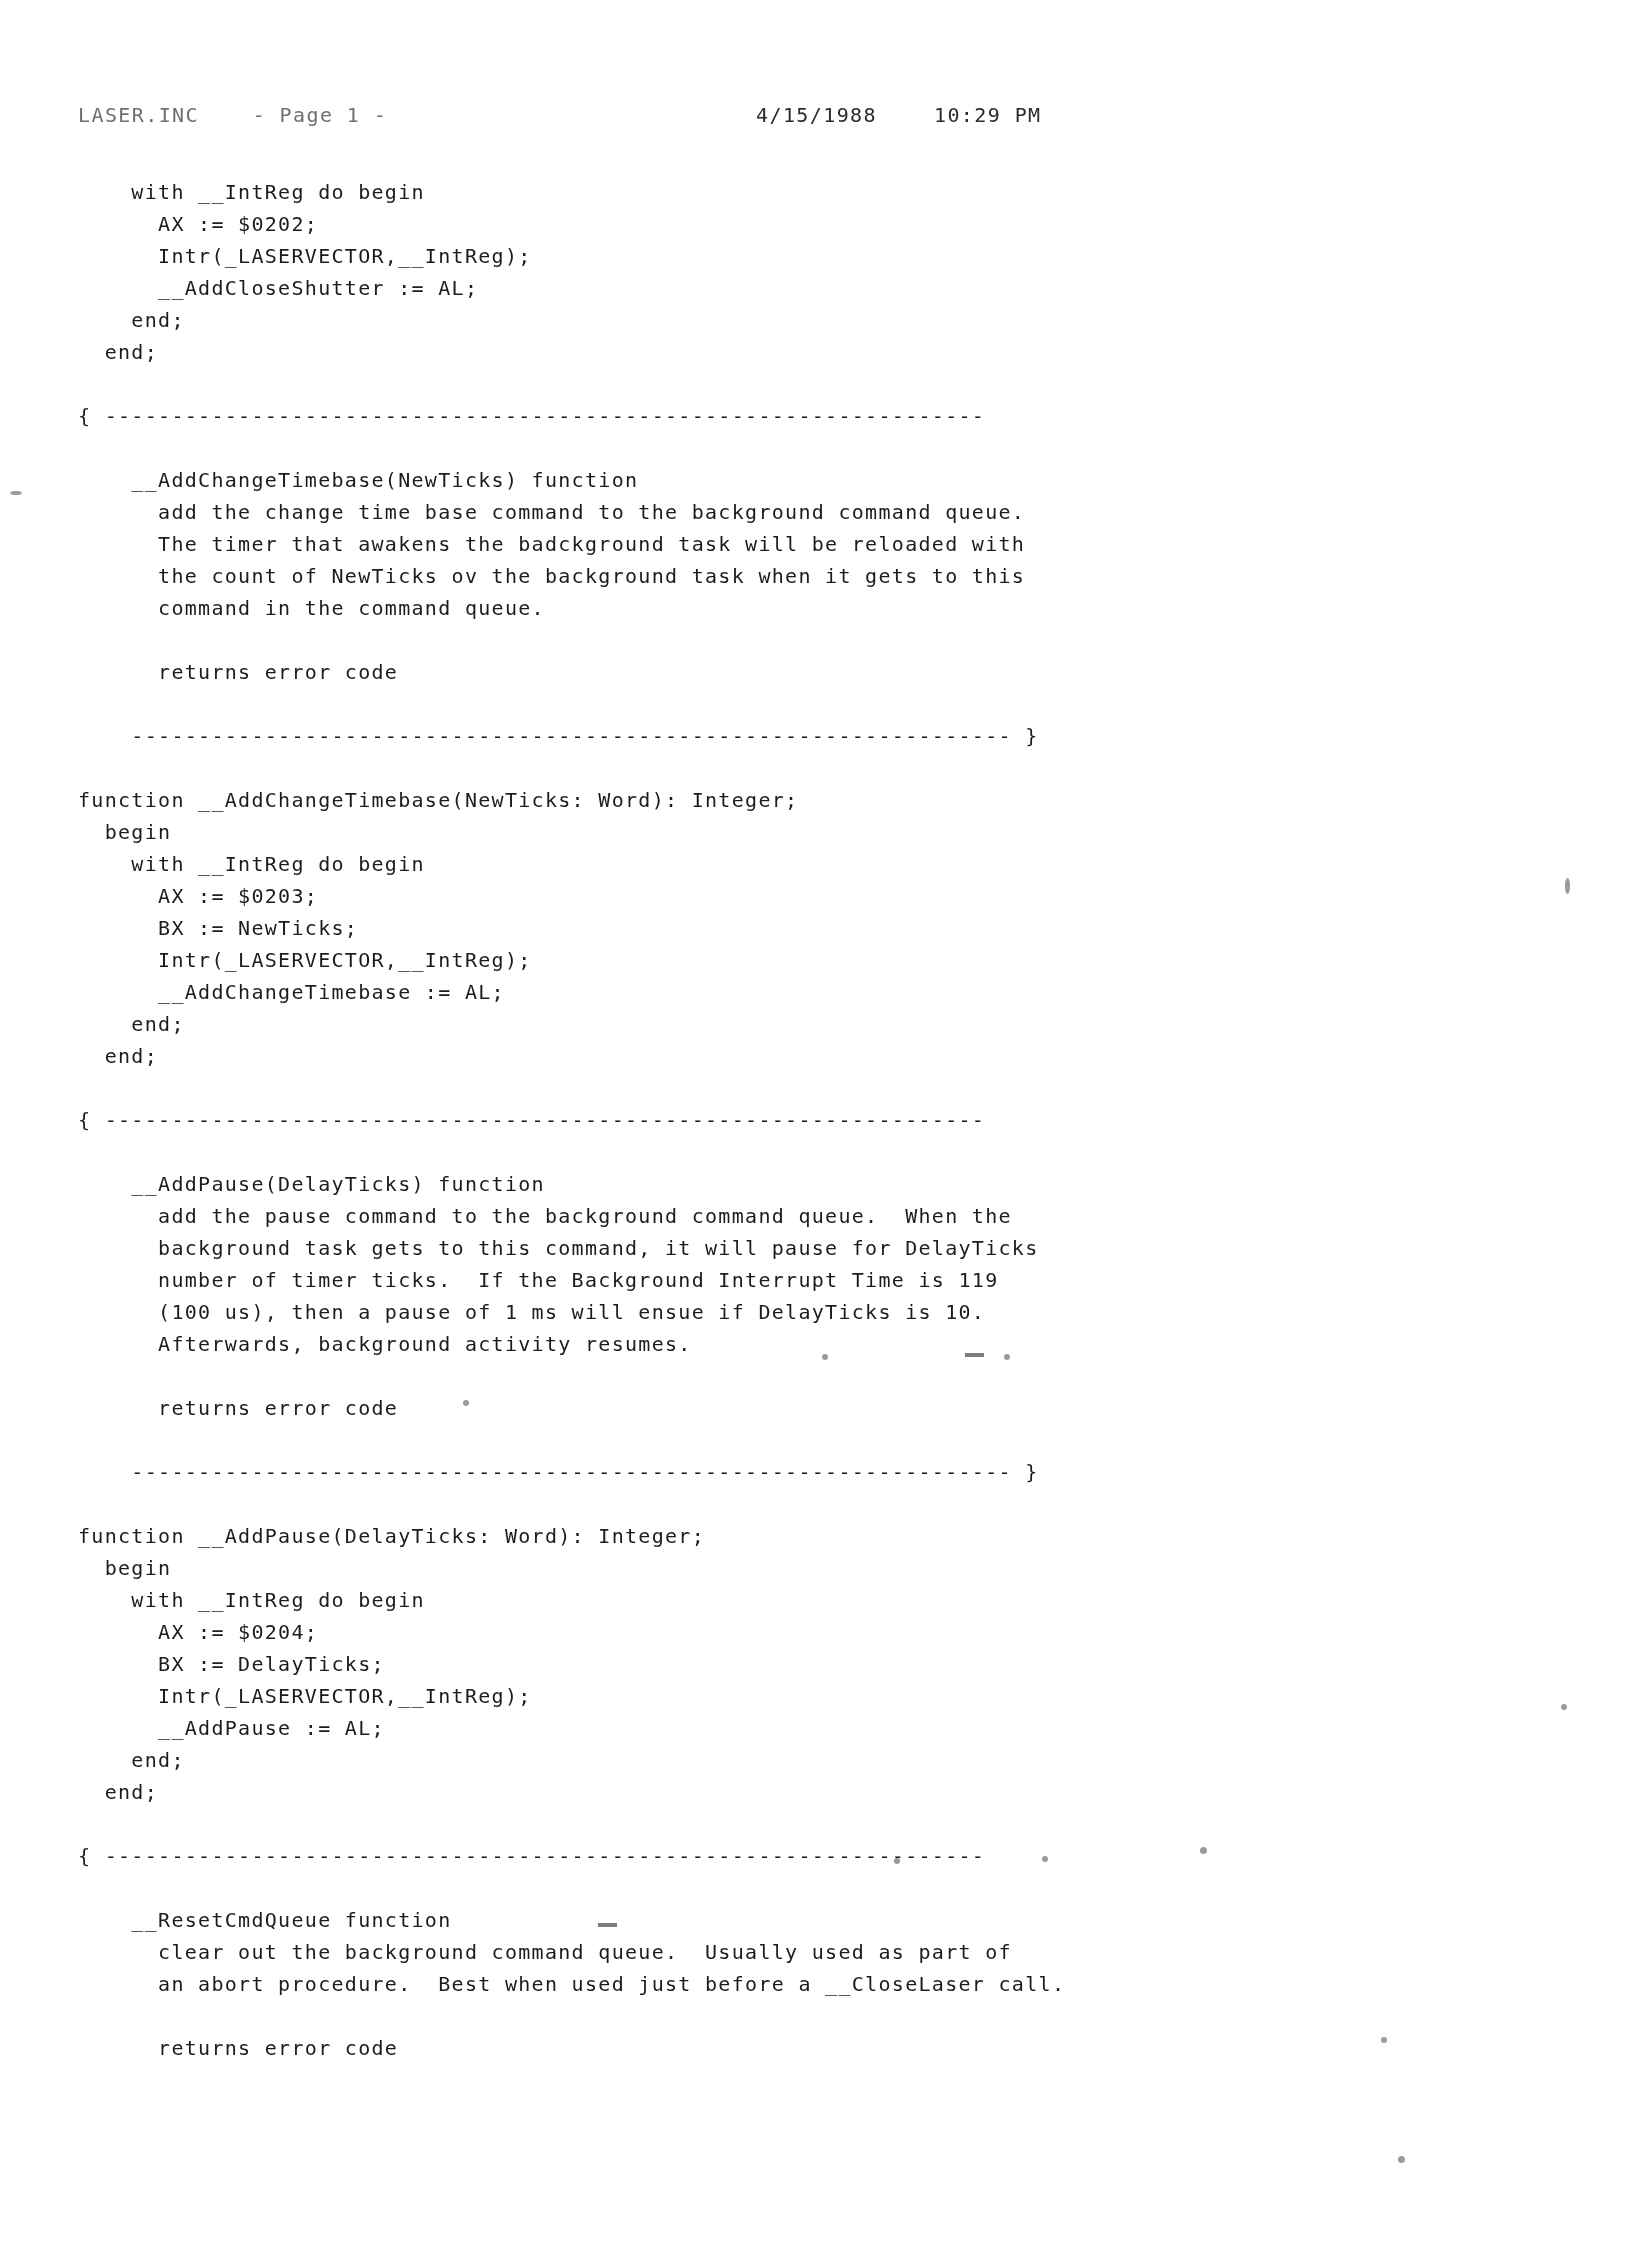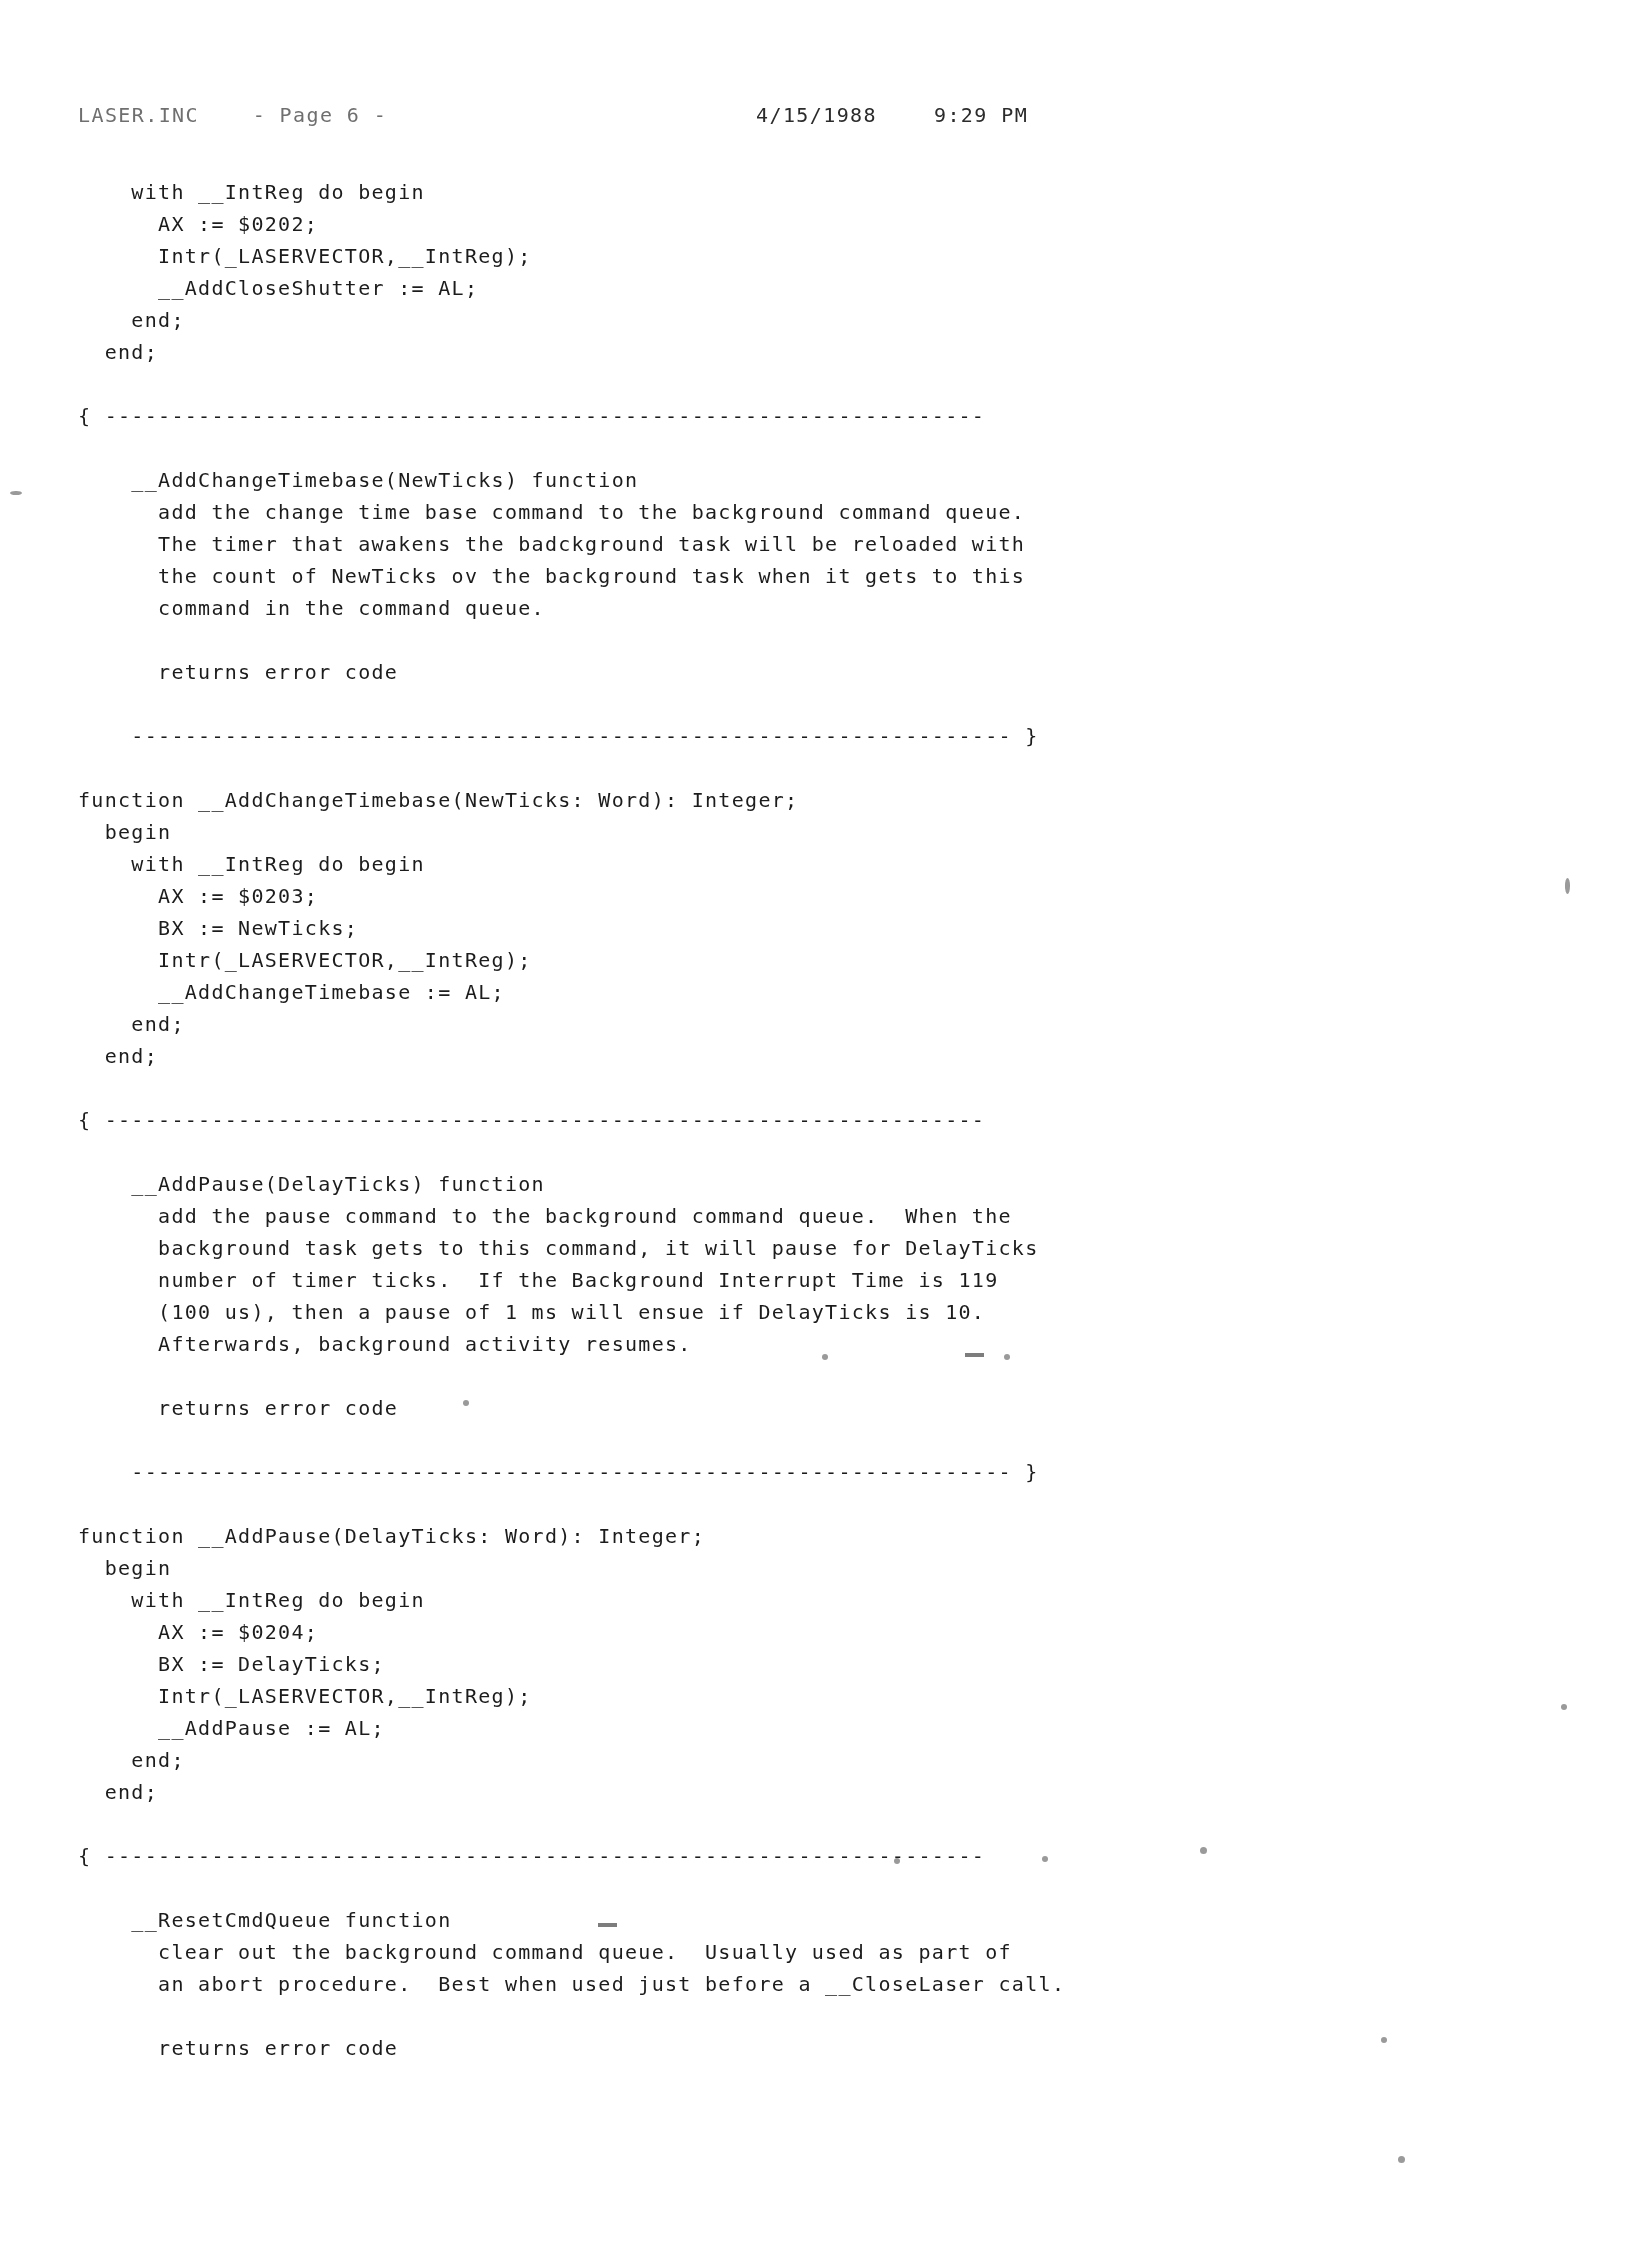--- a/index.html
+++ b/index.html
@@ -65,23 +65,23 @@
     background: #7d7d7d;
   }
 </style>
 </head>
 <body>
 
 <div class="page">
   <div class="sheet">
 
     <div class="header">
-      <span class="hdr-left faint">LASER.INC    - Page 6 -</span>
+      <span class="hdr-left faint">LASER.INC    - Page 1 -</span>
       <span class="hdr-date">4/15/1988</span>
-      <span class="hdr-time">9:29 PM</span>
+      <span class="hdr-time">10:29 PM</span>
     </div>
 
     <div class="body-text"><div class="line">    with __IntReg do begin</div><div class="line">      AX := $0202;</div><div class="line">      Intr(_LASERVECTOR,__IntReg);</div><div class="line">      __AddCloseShutter := AL;</div><div class="line">    end;</div><div class="line">  end;</div><div class="line blank"></div><div class="line">{ ------------------------------------------------------------------</div><div class="line blank"></div><div class="line">    __AddChangeTimebase(NewTicks) function</div><div class="line">      add the change time base command to the background command queue.</div><div class="line">      The timer that awakens the badckground task will be reloaded with</div><div class="line">      the count of NewTicks ov the background task when it gets to this</div><div class="line">      command in the command queue.</div><div class="line blank"></div><div class="line">      returns error code</div><div class="line blank"></div><div class="line">    ------------------------------------------------------------------ }</div><div class="line blank"></div><div class="line">function __AddChangeTimebase(NewTicks: Word): Integer;</div><div class="line">  begin</div><div class="line">    with __IntReg do begin</div><div class="line">      AX := $0203;</div><div class="line">      BX := NewTicks;</div><div class="line">      Intr(_LASERVECTOR,__IntReg);</div><div class="line">      __AddChangeTimebase := AL;</div><div class="line">    end;</div><div class="line">  end;</div><div class="line blank"></div><div class="line">{ ------------------------------------------------------------------</div><div class="line blank"></div><div class="line">    __AddPause(DelayTicks) function</div><div class="line">      add the pause command to the background command queue.  When the</div><div class="line">      background task gets to this command, it will pause for DelayTicks</div><div class="line">      number of timer ticks.  If the Background Interrupt Time is 119</div><div class="line">      (100 us), then a pause of 1 ms will ensue if DelayTicks is 10.</div><div class="line">      Afterwards, background activity resumes.</div><div class="line blank"></div><div class="line">      returns error code</div><div class="line blank"></div><div class="line">    ------------------------------------------------------------------ }</div><div class="line blank"></div><div class="line">function __AddPause(DelayTicks: Word): Integer;</div><div class="line">  begin</div><div class="line">    with __IntReg do begin</div><div class="line">      AX := $0204;</div><div class="line">      BX := DelayTicks;</div><div class="line">      Intr(_LASERVECTOR,__IntReg);</div><div class="line">      __AddPause := AL;</div><div class="line">    end;</div><div class="line">  end;</div><div class="line blank"></div><div class="line">{ ------------------------------------------------------------------</div><div class="line blank"></div><div class="line">    __ResetCmdQueue function</div><div class="line">      clear out the background command queue.  Usually used as part of</div><div class="line">      an abort procedure.  Best when used just before a __CloseLaser call.</div><div class="line blank"></div><div class="line">      returns error code</div></div>
 
     <div class="speck" style="left:10.4px;  top:491px;  width:12px; height:4.3px;"></div>
     <div class="speck" style="left:1565px; top:878px; width:5.2px;  height:15.6px;"></div>
     <div class="speck" style="left:1561px; top:1704px; width:6px;  height:6px;"></div>
     <div class="speck" style="left:1381px; top:2037px; width:6px;  height:6px;"></div>
     <div class="speck" style="left:1398px; top:2156px; width:7px;  height:7px;"></div>
     <div class="speck" style="left:894px; top:1858px; width:6px;  height:6px;"></div>

